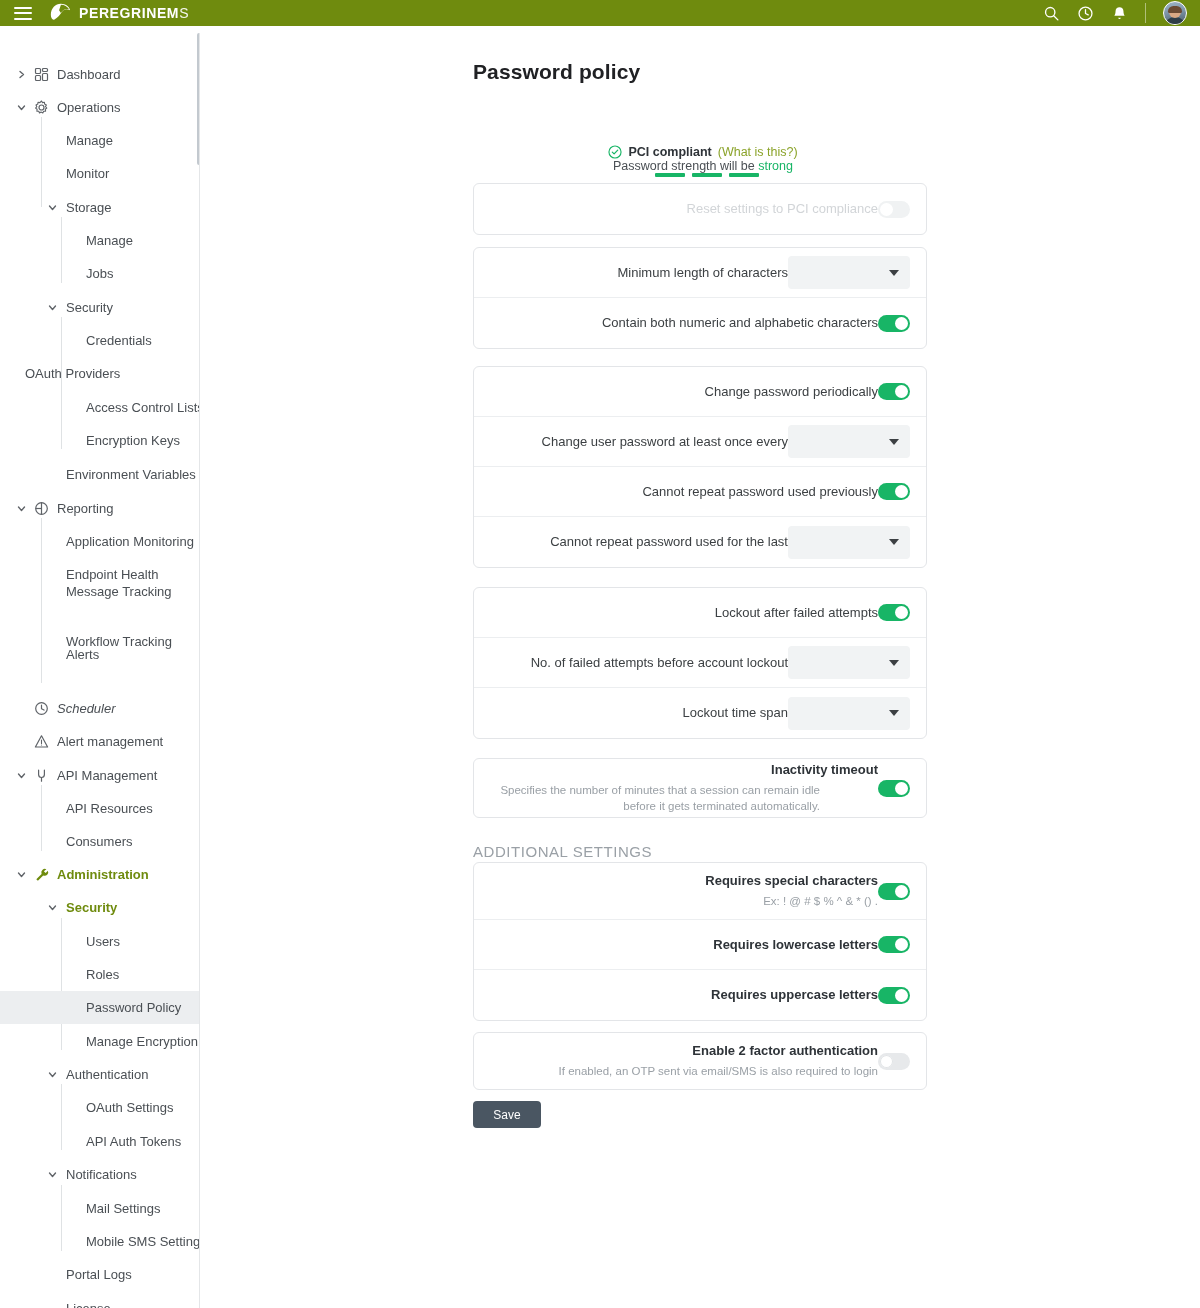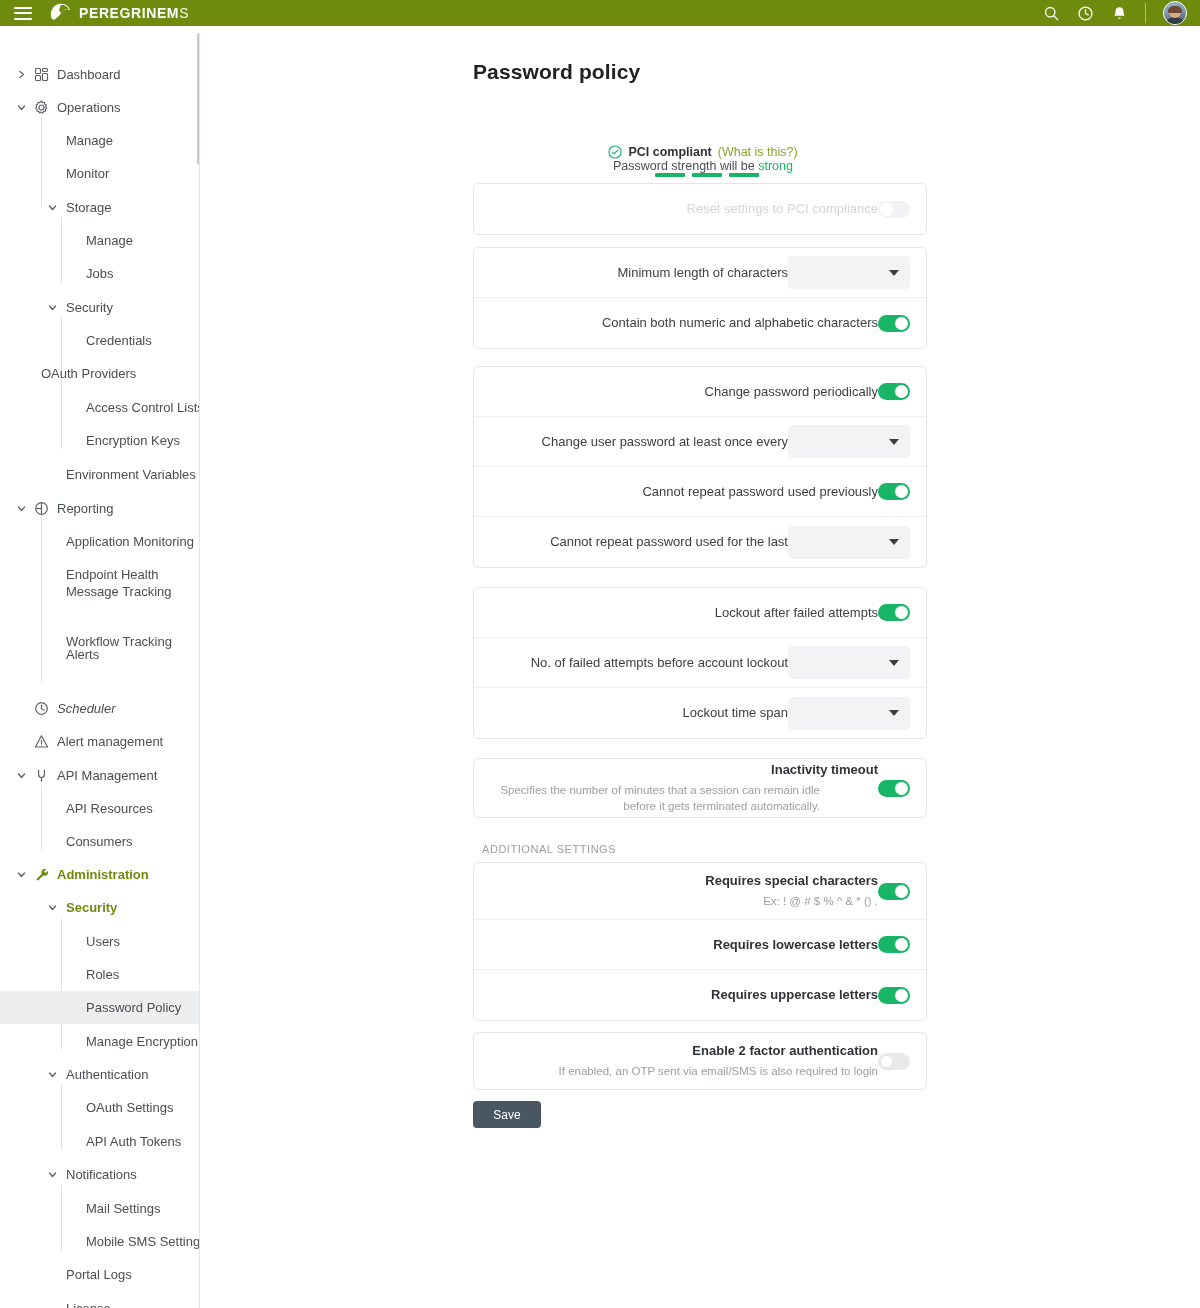--- a/index.html
+++ b/index.html
@@ -119,21 +119,21 @@
   .toggle{ width:32px; height:17px; border-radius:9px; background:#18b566;
     position:relative; flex:none; cursor:pointer; }
   .toggle .knob{ position:absolute; top:2px; right:2px; width:13px; height:13px;
     border-radius:50%; background:#fff; }
   .toggle.off{ background:#e7e9eb; }
   .toggle.off .knob{ right:auto; left:2px; background:#fff;
     box-shadow:0 0 0 1px #e0e3e5 inset; }
   .toggle.off-dim{ background:#f0f2f3; }
   .toggle.off-dim .knob{ right:auto; left:2px; background:#fff; }
 
-  .section-label{ position:absolute; left:282px; font-size:11px; color:#9aa0a6;
+  .section-label{ position:absolute; left:273px; font-size:15px; color:#9aa0a6;
     letter-spacing:.55px; }
 
   .save-btn{ position:absolute; left:273px; width:68px; height:27px;
     background:#4a5662; color:#fff; border:none; border-radius:4px;
     font-size:12px; font-family:"Liberation Sans", sans-serif; cursor:pointer;
     display:flex; align-items:center; justify-content:center; }
 </style>
 </head>
 <body>
 
@@ -232,21 +232,21 @@
       <div class="nav-item lv1" style="position: absolute; top: 258px; left: 0px; right: 0px;">
         <svg class="chev" viewBox="0 0 11 11">
           <polyline points="2.5,4 5.5,7.5 8.5,4" fill="none" stroke="#5f6368" stroke-width="1.35" stroke-linecap="round" stroke-linejoin="round"></polyline>
         </svg>
         <span class="nav-label">Security</span>
       </div>
       <div class="nav-item lv2" style="position: absolute; top: 291px; left: 0px; right: 0px;">
         <span class="chev"></span>
         <span class="nav-label">Credentials</span>
       </div>
-      <div class="nav-item lv2" style="position: absolute; top: 324px; left: 16px; right: 0px; padding-left: 6px;">
+      <div class="nav-item lv2" style="position: absolute; top: 324px; left: 0px; right: 0px; padding-left: 6px;">
         <span class="chev"></span>
         <span class="nav-label">OAuth Providers</span>
       </div>
       <div class="nav-item lv2" style="position: absolute; top: 358px; left: 0px; right: 0px;">
         <span class="chev"></span>
         <span class="nav-label">Access Control Lists</span>
       </div>
       <div class="nav-item lv2" style="position: absolute; top: 391px; left: 0px; right: 0px;">
         <span class="chev"></span>
         <span class="nav-label">Encryption Keys</span>

